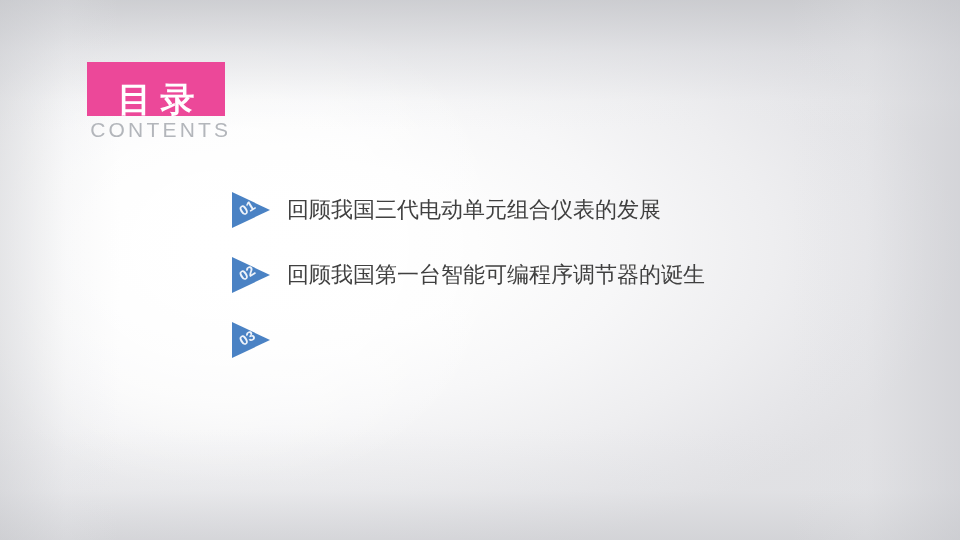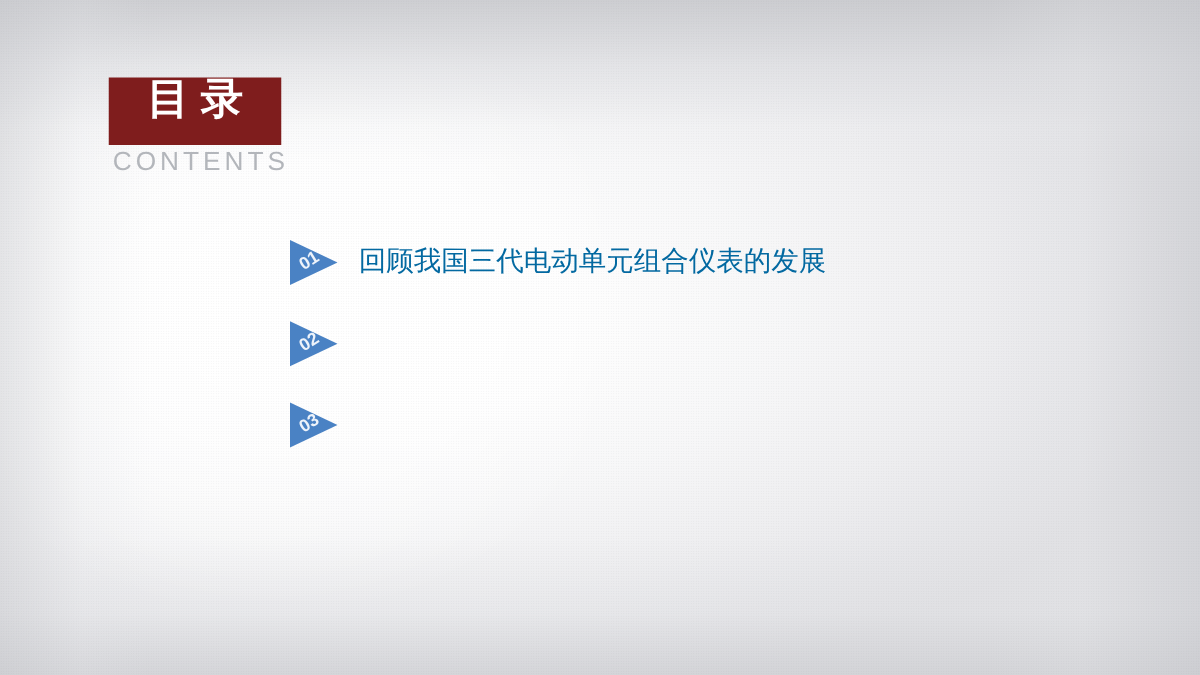--- a/index.html
+++ b/index.html
@@ -93,23 +93,23 @@
   
   .header {
     position: absolute;
     left: 87px;
     top: 62px;
     width: 138px;
   }
   .title-box {
     width: 138px;
     height: 54px;
-    background-color: #7f1d1d;
+    background-color: #ec4899;
     display: flex;
-    align-items: flex-start;
+    align-items: flex-end;
     justify-content: center;
   }
   .title-cn {
     color: #ffffff;
     font-size: 34px;
     font-weight: bold;
     letter-spacing: 9px;
     text-indent: 9px;
     line-height: 1;
     font-family: "DejaVu Sans", "Liberation Sans", sans-serif;
@@ -166,21 +166,21 @@
     color: #eef3fa;
     font-size: 14px;
     font-weight: 600;
     letter-spacing: 0px;
     transform: rotate(-32deg);
     transform-origin: center center;
     font-family: "Liberation Sans", sans-serif;
   }
   .item-label {
     margin-left: 15px;
-    color: #0369a1;
+    color: #404040;
     font-size: 22px;
     line-height: 1.25;
     white-space: nowrap;
     font-family: "DejaVu Sans", "Liberation Sans", sans-serif;
   }
 </style>
 </head>
 <body>
 
 <div id="slide">
@@ -208,20 +208,21 @@
         <div class="marker-num">01</div>
       </div>
       <div class="item-label">回顾我国三代电动单元组合仪表的发展</div>
     </div>
 
     <div class="content-item">
       <div class="marker">
         <div class="marker-tri"></div>
         <div class="marker-num">02</div>
       </div>
+      <div class="item-label">回顾我国第一台智能可编程序调节器的诞生</div>
     </div>
 
     <div class="content-item">
       <div class="marker">
         <div class="marker-tri"></div>
         <div class="marker-num">03</div>
       </div>
     </div>
 
   </div>

